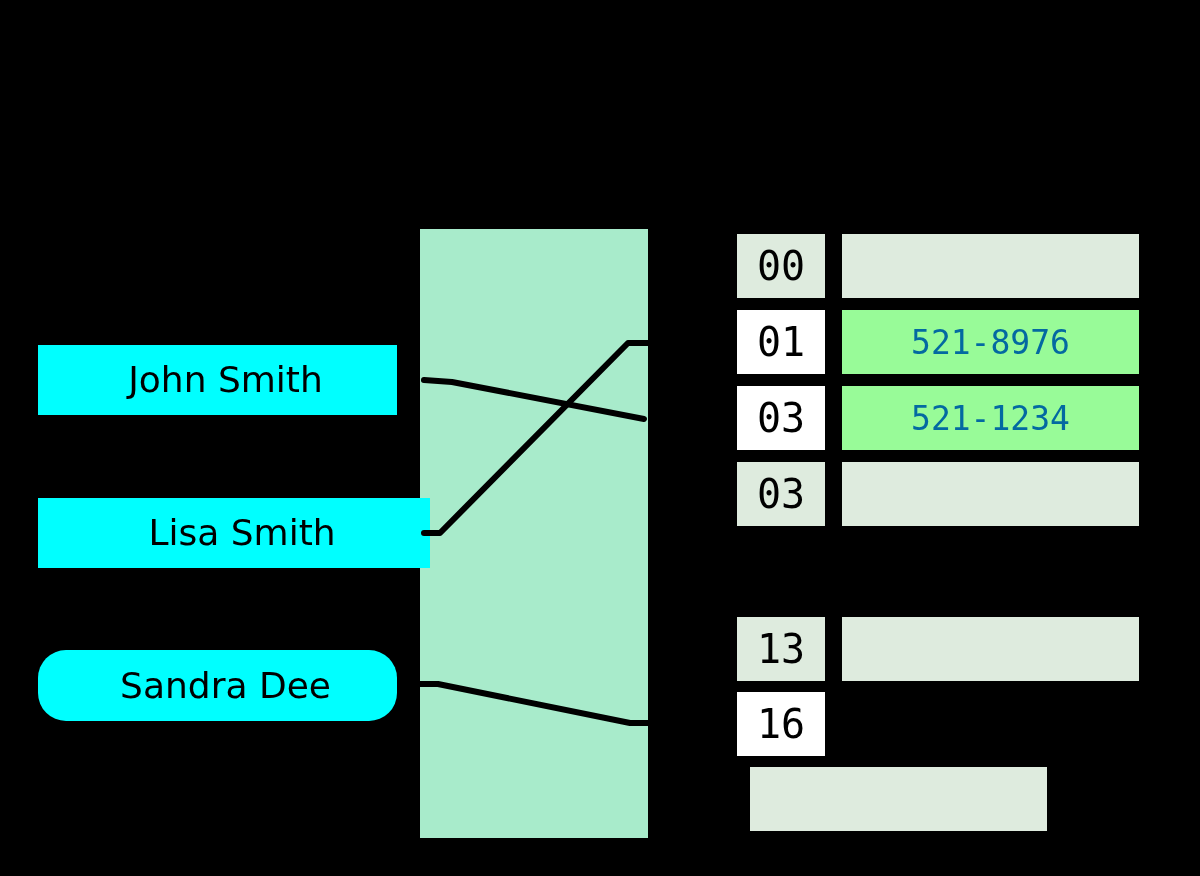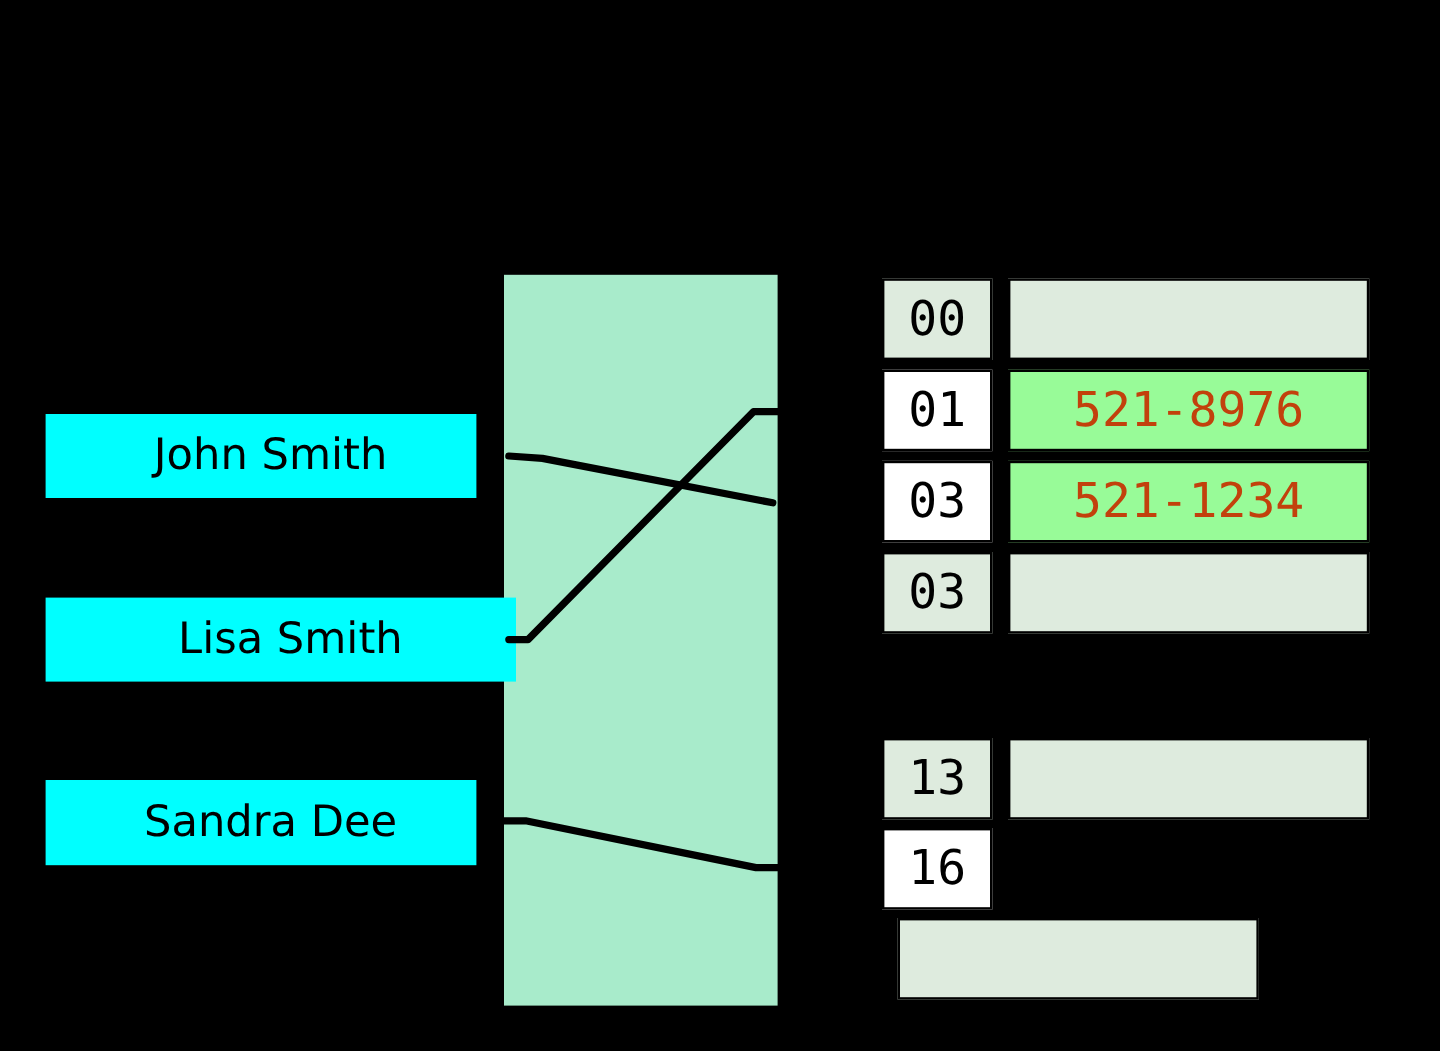--- a/index.html
+++ b/index.html
@@ -8,39 +8,39 @@
 
   .keybox{
     position:absolute;background:#00FFFF;color:#000;
     display:flex;align-items:center;justify-content:center;
     font-family:"DejaVu Sans",sans-serif;font-size:36px;line-height:1;
     letter-spacing:0px;
     padding-left:16px;
   }
   #key0{left:38px;top:345px;width:343px;height:70px;}
   #key1{left:38px;top:498px;width:376px;height:70px;}
-  #key2{left:38px;top:650px;width:343px;height:71px;}
+  #key2{left:38px;top:650px;width:343px;height:71px;border-radius:28px;}
 
   #hashbox{
     position:absolute;left:420px;top:229px;width:228px;height:609px;
     background:#A8EBCB;
   }
   #wires{position:absolute;left:0;top:0;width:1200px;height:876px;pointer-events:none;}
 
   .tbl{position:absolute;}
   .trow{position:absolute;left:0;display:flex;justify-content:space-between;}
   .idxcell{
     width:92px;height:68px;display:flex;align-items:center;justify-content:center;
     font-family:"DejaVu Sans Mono",monospace;font-size:40px;color:#000;
     background:#DEEBDE;border:2px solid #000;box-sizing:border-box;
   }
   .idxcell.hl{background:#ffffff;}
   .valcell{
     margin-left:13px;width:301px;height:68px;display:flex;align-items:center;justify-content:center;
-    font-family:"DejaVu Sans Mono",monospace;font-size:40px;color:#c2410c;
+    font-family:"DejaVu Sans Mono",monospace;font-size:33px;color:#0369a1;
     background:#DEEBDE;border:2px solid #000;box-sizing:border-box;
   }
   .valcell.filled{background:#98FB98;}
 
   #tableA{left:735px;top:232px;}
   #tableB{left:735px;top:615px;}
 </style>
 </head>
 <body>
 

